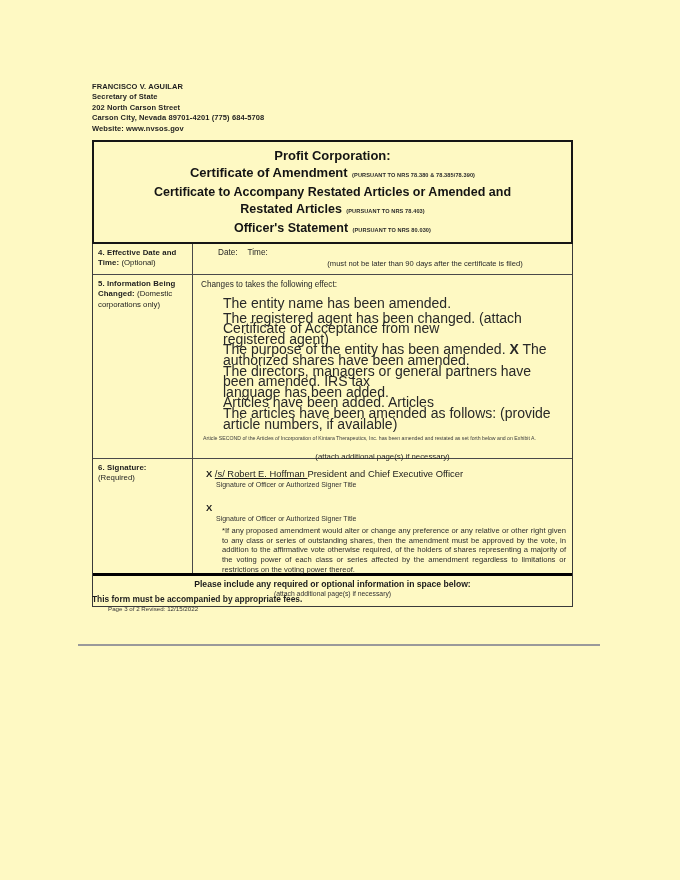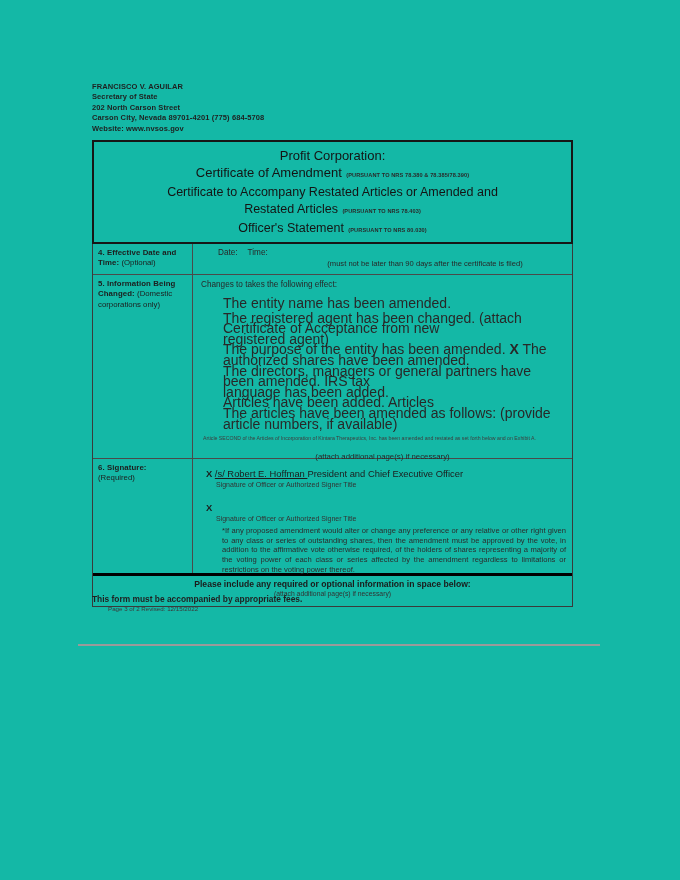--- a/index.html
+++ b/index.html
@@ -1,30 +1,30 @@
 <!DOCTYPE html>
 <html><head>
 <meta charset="utf-8">
 <style>
   * { margin:0; padding:0; box-sizing:border-box; }
   html,body { background:#ffffff; }
   body { font-family:"Liberation Sans","DejaVu Sans",sans-serif; color:#222; }
-  .page { position:relative; width:680px; height:880px; background:#14b8a6; overflow:hidden; }
+  .page { position:relative; width:680px; height:880px; background:#fef9c3; overflow:hidden; }
 
   .b { font-weight:bold; }
   .u { text-decoration:underline; }
 
   
   .letterhead { position:absolute; left:92px; top:82px; font-size:7.5px; font-weight:bold; line-height:10.4px; color:#1f1f1f; letter-spacing:.1px; }
 
   
   .form-box { position:absolute; left:92px; top:140px; width:481px; }
   .title-box { border:2px solid #161616; padding:5px 4px 4px 4px; text-align:center; color:#141414; }
   .title-line { line-height:16px; }
-  .title-main { font-weight:normal; font-size:12.5px; }
+  .title-main { font-weight:bold; font-size:12.5px; }
   .title-main.big { font-size:13px; }
   .title-note { font-size:5.6px; font-weight:bold; color:#2a2a2a; letter-spacing:.1px; }
 
   .form-table { border-left:1.5px solid #3a3a3a; border-right:1.5px solid #3a3a3a; border-bottom:1.5px solid #3a3a3a; }
   .row { display:flex; border-bottom:1px solid #4a4a4a; }
   .row-label { width:100px; flex:0 0 100px; border-right:1px solid #4a4a4a; padding:4px 4px 2px 5px; font-size:7.8px; line-height:10.4px; color:#1d1d1d; }
   .row-label .b { letter-spacing:.1px; }
   .row-content { flex:1; color:#282828; }
 
   

